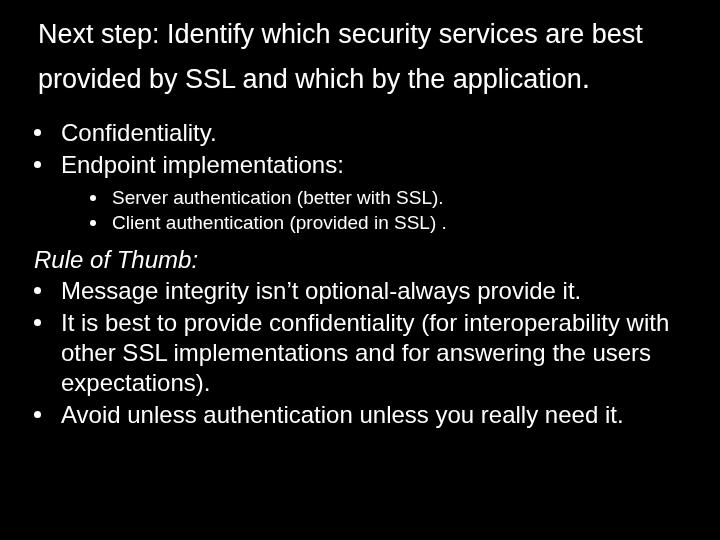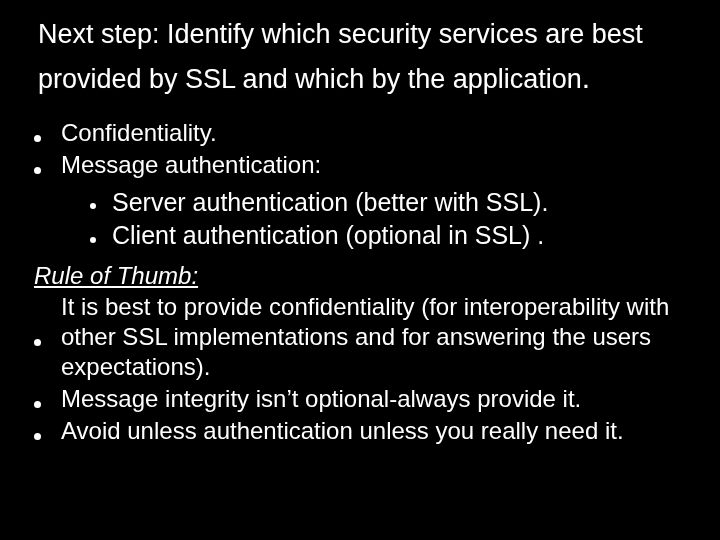--- a/index.html
+++ b/index.html
@@ -32,21 +32,21 @@
   ul {
     list-style: none;
     margin: 0;
     padding: 0;
   }
   .lvl1 {
     margin-left: 14px;
   }
   .lvl1 > li {
     display: flex;
-    align-items: center;
+    align-items: flex-start;
     font-size: 24px;
     line-height: 1.25;
     margin-bottom: 2px;
   }
   .lvl1 > li > .bullet {
     width: 7px;
     height: 7px;
     background: #fff;
     border-radius: 50%;
     flex: 0 0 auto;
@@ -56,38 +56,37 @@
   .lvl1 > li > .txt {
     flex: 1 1 auto;
   }
   .lvl2 {
     margin-left: 70px;
     margin-top: 6px;
     margin-bottom: 10px;
   }
   .lvl2 > li {
     display: flex;
-    align-items: center;
-    font-size: 25px;
+    align-items: flex-start;
+    font-size: 19px;
     line-height: 1.3;
     margin-bottom: 1px;
   }
   .lvl2 > li > .bullet {
     width: 6px;
     height: 6px;
     background: #fff;
     border-radius: 50%;
     flex: 0 0 auto;
     margin-top: 9px;
     margin-right: 16px;
   }
   .rule-heading {
     font-size: 24px;
     font-style: italic;
-    text-decoration: underline;
     margin-left: 14px;
     margin-top: 2px;
     margin-bottom: 2px;
   }
 </style>
 </head>
 <body>
 
 <div class="slide">
 
@@ -95,45 +94,45 @@
     <span>Next step: Identify which security services are best provided by SSL and which by the application</span><span class="period">.</span>
   </div>
 
   <ul class="lvl1">
     <li>
       <span class="bullet"></span>
       <span class="txt">Confidentiality.</span>
     </li>
     <li>
       <span class="bullet"></span>
-      <span class="txt">Message authentication:</span>
+      <span class="txt">Endpoint implementations:</span>
     </li>
   </ul>
 
   <ul class="lvl2">
     <li>
       <span class="bullet"></span>
       <span class="txt">Server authentication (better with SSL).</span>
     </li>
     <li>
       <span class="bullet"></span>
-      <span class="txt">Client authentication (optional in SSL) .</span>
+      <span class="txt">Client authentication (provided in SSL) .</span>
     </li>
   </ul>
 
   <div class="rule-heading">Rule of Thumb:</div>
 
   <ul class="lvl1">
     <li>
       <span class="bullet"></span>
-      <span class="txt">It is best to provide confidentiality (for interoperability with other SSL implementations and for answering the users expectations).</span>
+      <span class="txt">Message integrity isn’t optional-always provide it.</span>
     </li>
     <li>
       <span class="bullet"></span>
-      <span class="txt">Message integrity isn’t optional-always provide it.</span>
+      <span class="txt">It is best to provide confidentiality (for interoperability with other SSL implementations and for answering the users expectations).</span>
     </li>
     <li>
       <span class="bullet"></span>
       <span class="txt">Avoid unless authentication unless you really need it.</span>
     </li>
   </ul>
 
 </div>
 
 </body></html>

